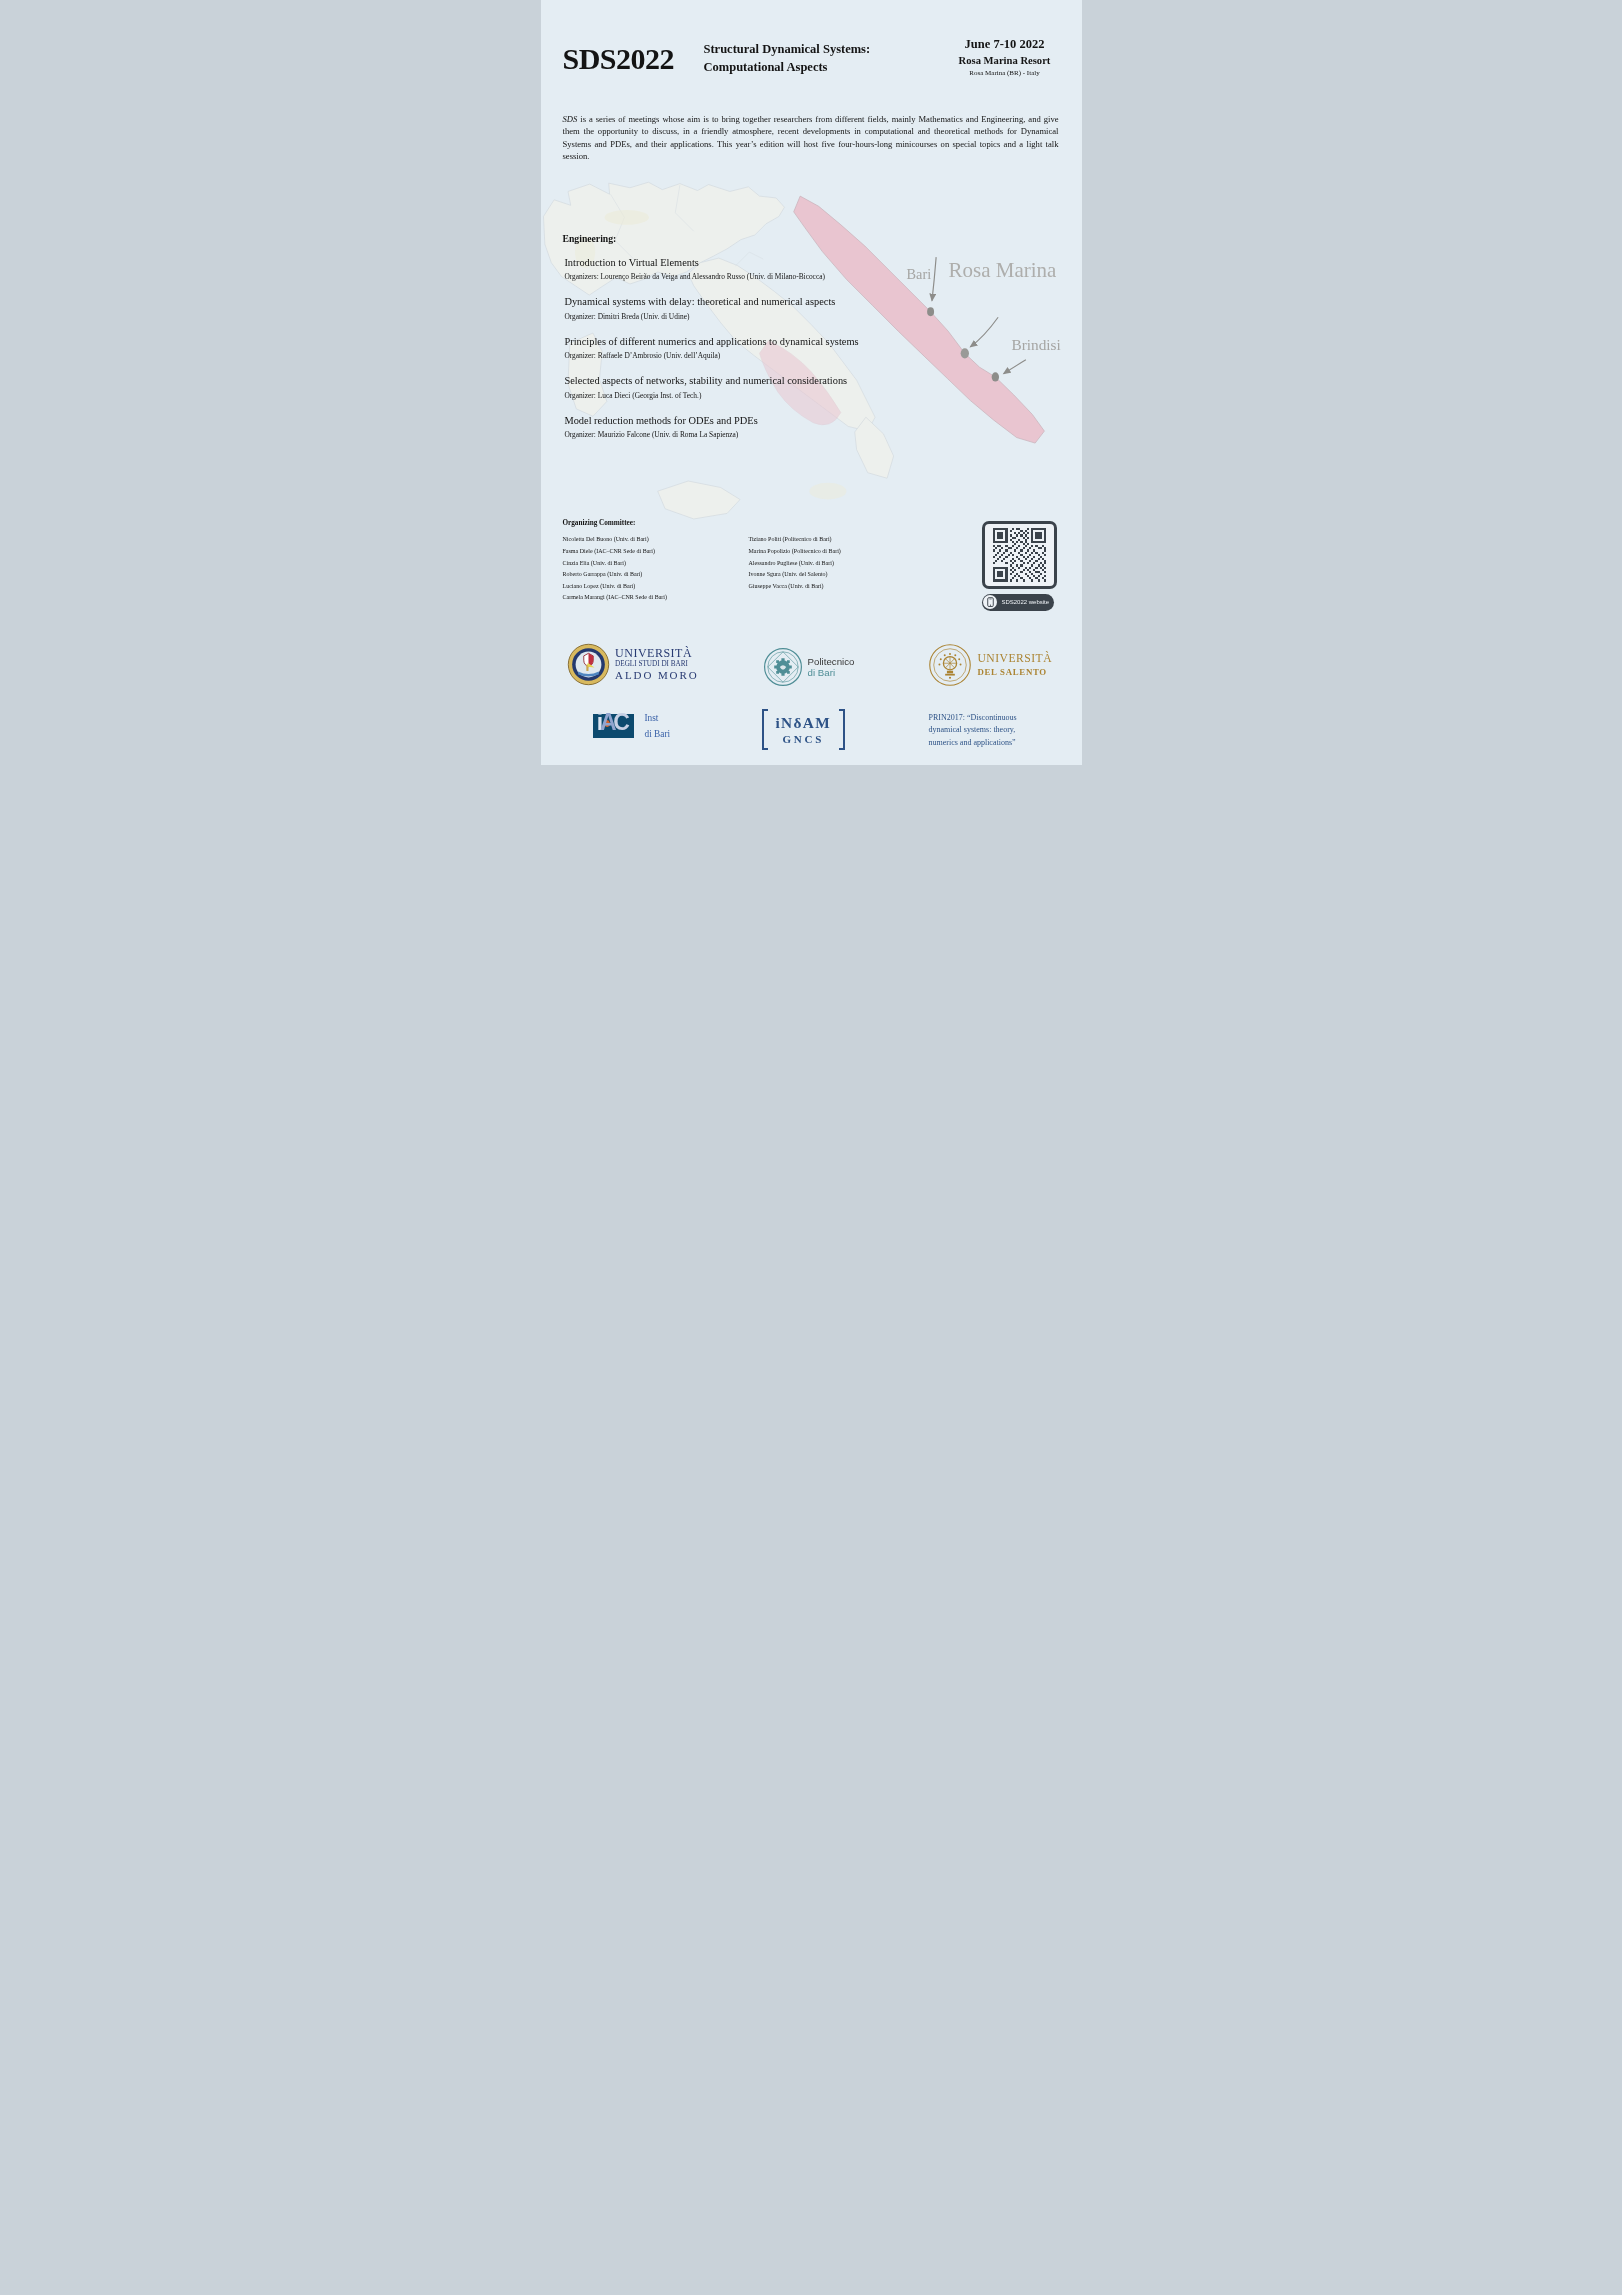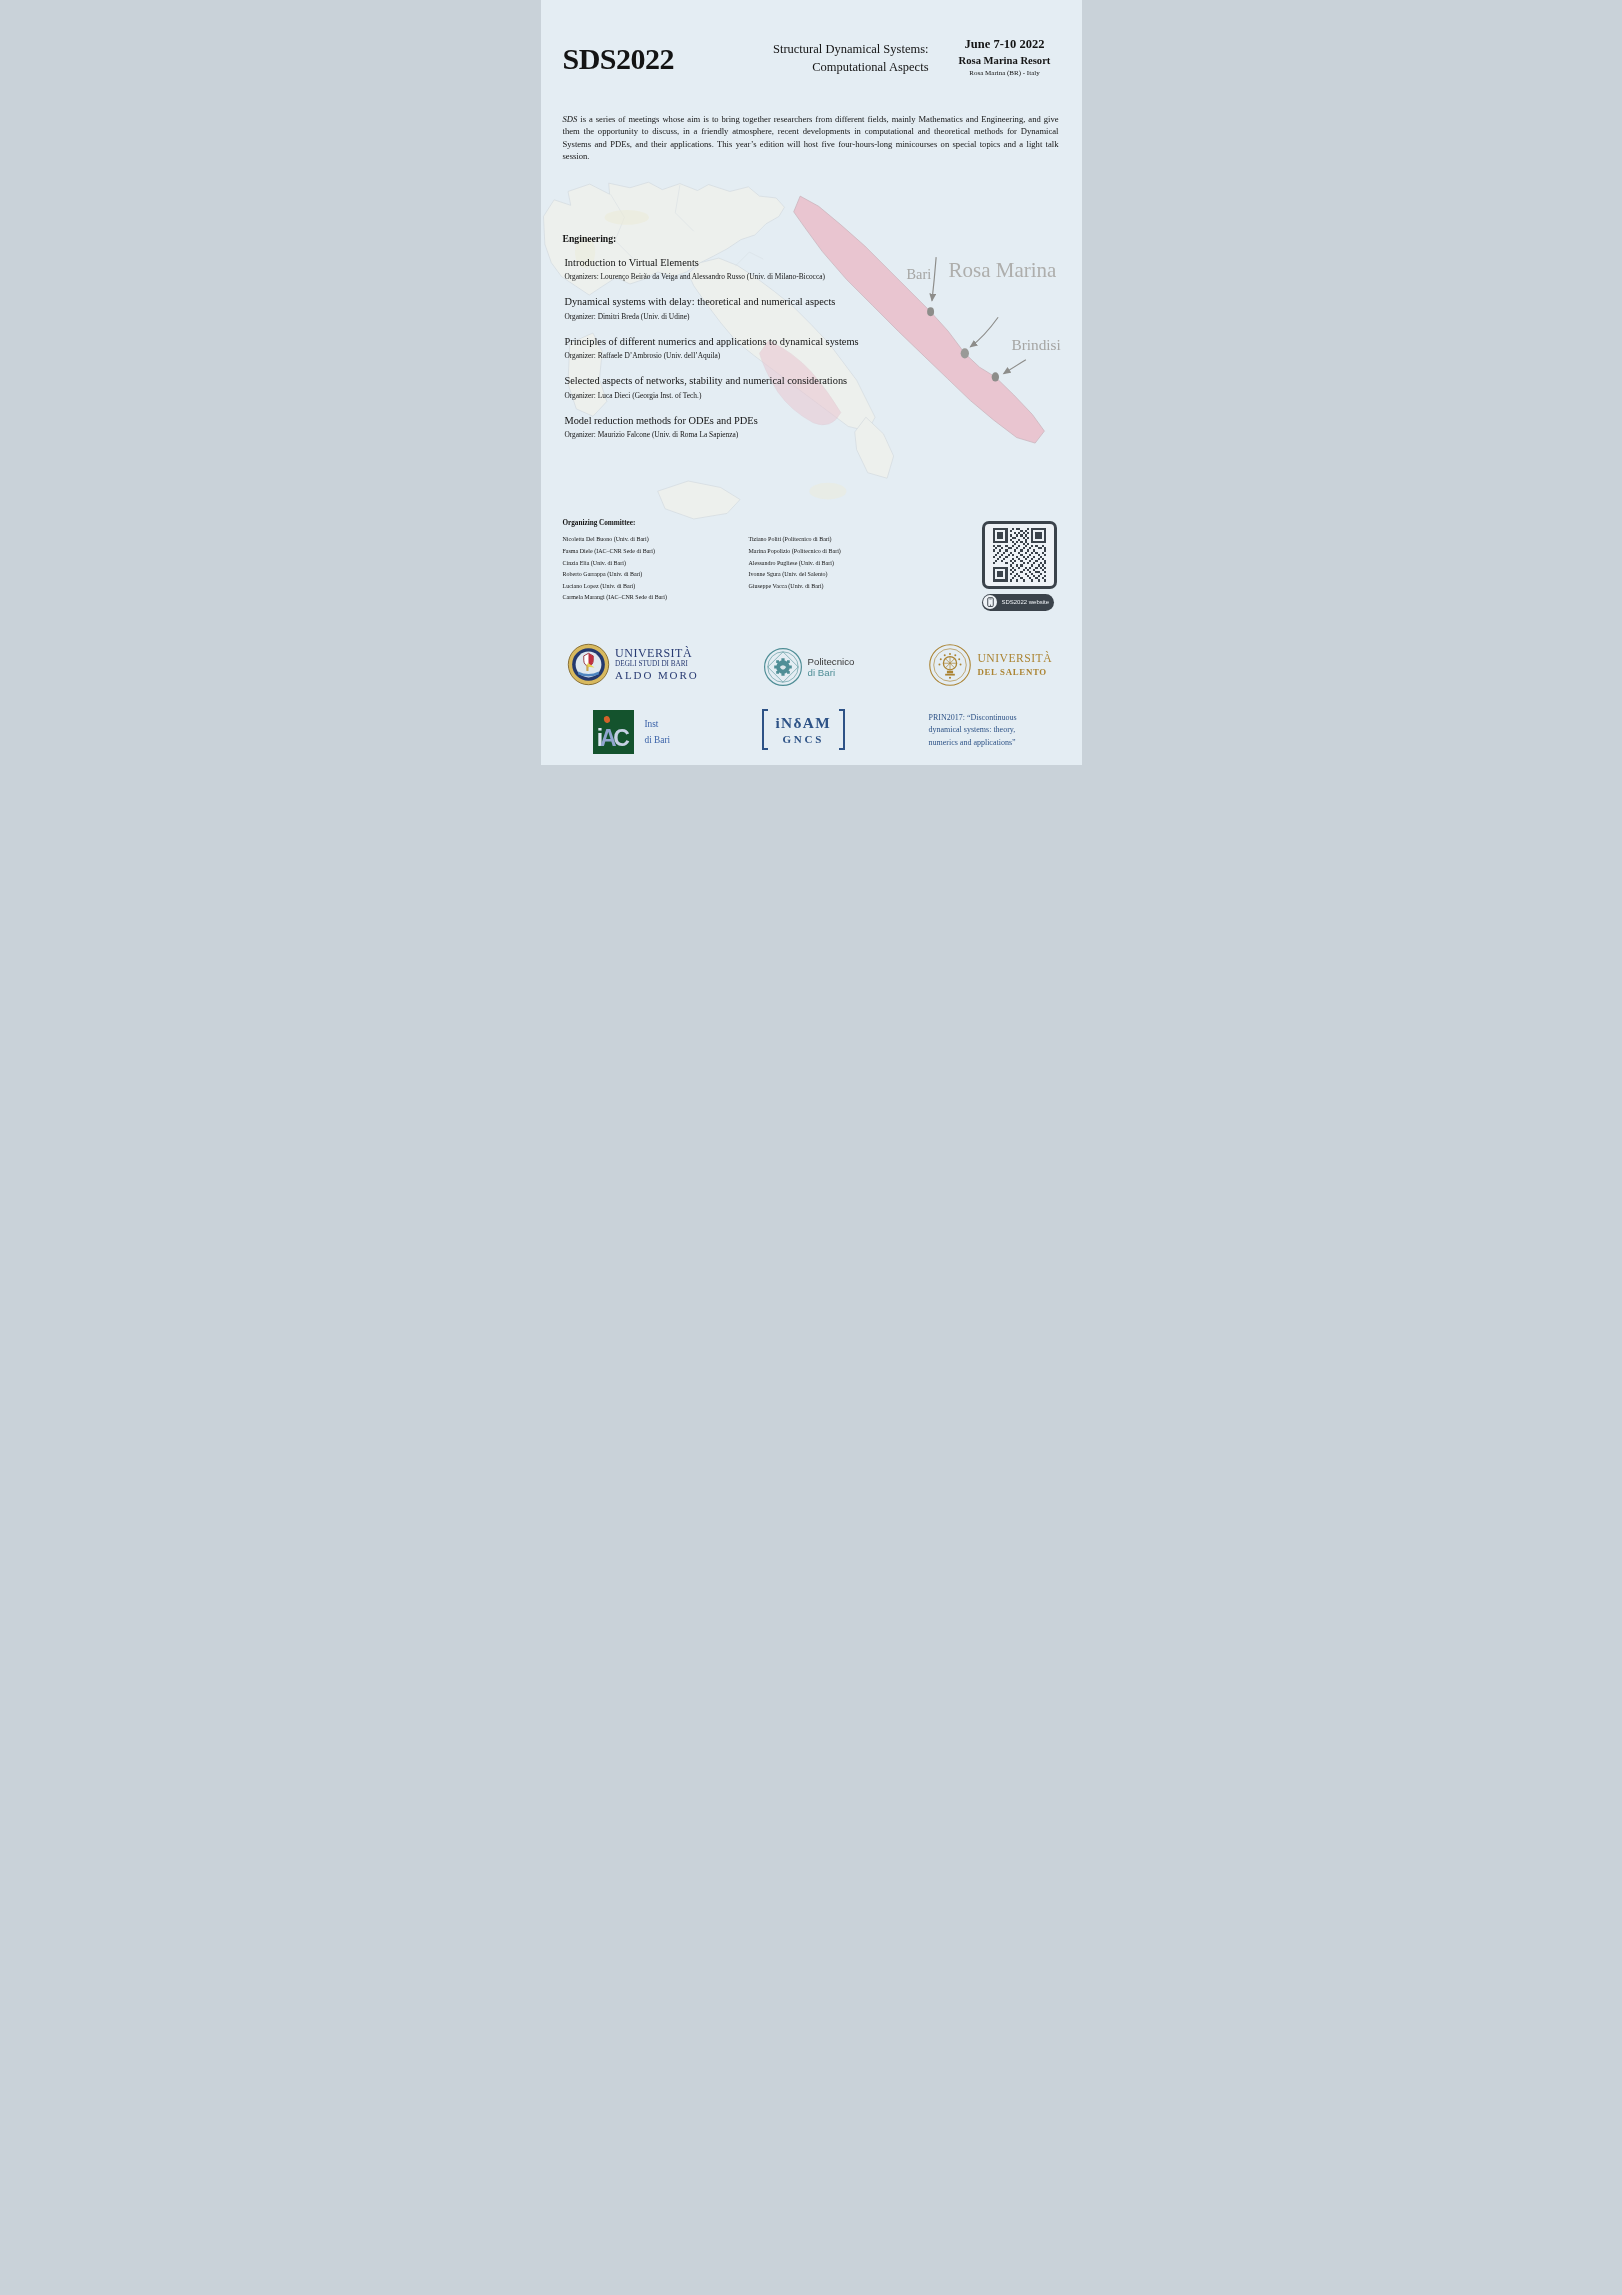--- a/index.html
+++ b/index.html
@@ -10,21 +10,21 @@
   }
   
   .map-svg { position:absolute; left:0; top:0; width:541px; height:765px; pointer-events:none; }
   .map-label { position:absolute; font-family:"Liberation Serif", serif; color:#a5a5a3; white-space:nowrap; }
   #lbl-bari { left:366px; top:231px; font-size:14.3px;margin-top:35px; }
   #lbl-rosa { left:408px; top:258px; font-size:21px; color:#aeaeac; }
   #lbl-brindisi { left:471px; top:336px; font-size:15.3px; }
 
   
   .brand { position:absolute; left:22px; top:44px; font-size:30px; font-weight:bold; line-height:1; letter-spacing:-0.5px; }
-  .title-center { position:absolute; left:163px; top:40px; width:225px; text-align:right; font-size:12.5px; font-weight:normal; line-height:1.45; }
+  .title-center { position:absolute; left:163px; top:40px; width:225px; text-align:left; font-size:12.5px; font-weight:bold; line-height:1.45; }
   .head-right { position:absolute; left:403px; top:38px; width:122px; text-align:center; line-height:1.1; }
   .head-date { font-size:12.5px; font-weight:bold; }
   .head-venue { font-size:10.6px; font-weight:bold; margin-top:3.2px; }
   .head-place { font-size:7px; margin-top:3.7px; }
 
   
   .intro { position:absolute; left:22px; top:113px; width:496px; font-size:8.6px; line-height:1.43; text-align:justify; margin:0; }
   .intro em { font-style:italic; }
 
   
@@ -68,21 +68,21 @@
   .uniba-l3 { font-size:11px; letter-spacing:1.9px; margin-top:1.4px; }
 
   .poliba-text { margin-left:5.1px; font-family:"Liberation Sans", sans-serif; line-height:1.18; }
   .poliba-l1 { font-size:9.7px; color:#3a3a3a; }
   .poliba-l2 { font-size:9.7px; color:#4f8e96; }
 
   .salento-text { margin-left:6px; color:#ab8433; line-height:1.25; }
   .salento-l1 { font-size:11.6px; letter-spacing:0.5px; }
   .salento-l2 { font-size:8.8px; letter-spacing:0.7px; margin-top:0.9px; font-weight:bold; }
 
-  .iac-box { width:41px; height:44px; background:#14532d; position:relative; flex:none; }
+  .iac-box { width:41px; height:24px; background:#0c4a6e; position:relative; flex:none; }
   .iac-dot { position:absolute; left:11px; top:6px; width:6px; height:7.4px; background:#d4622a;
              border-radius:50%; transform:rotate(-14deg); }
   .iac-letters { position:absolute; left:4.2px; bottom:4.2px; font-family:"Liberation Sans", sans-serif;
                  font-weight:bold; font-size:23px; line-height:1; letter-spacing:-3.2px; }
   .iac-i { color:#dce5f2; } .iac-a { color:#91a5cf; } .iac-c { color:#c6d0e4; }
   .iac-text { margin-left:11px; color:#3a62a8; font-size:9.3px; line-height:1.75; }
 
   .indam { display:flex; align-items:stretch; height:41px; }
   .bk { width:6.5px; position:relative; flex:none; }
   .bk-l::before { content:""; position:absolute; top:0; bottom:0; left:0; right:0; border:2.3px solid #2d5286; border-right:none; }

